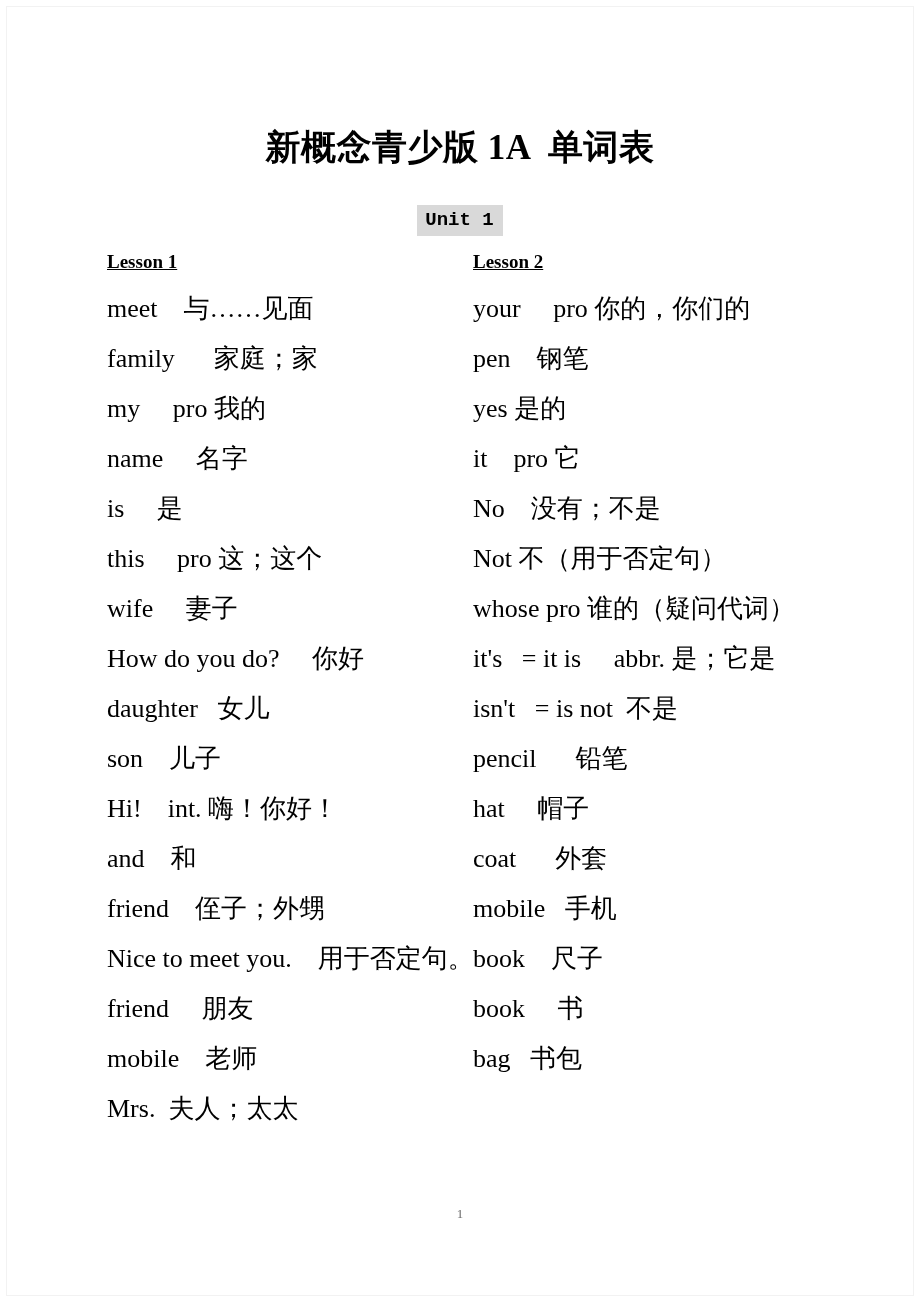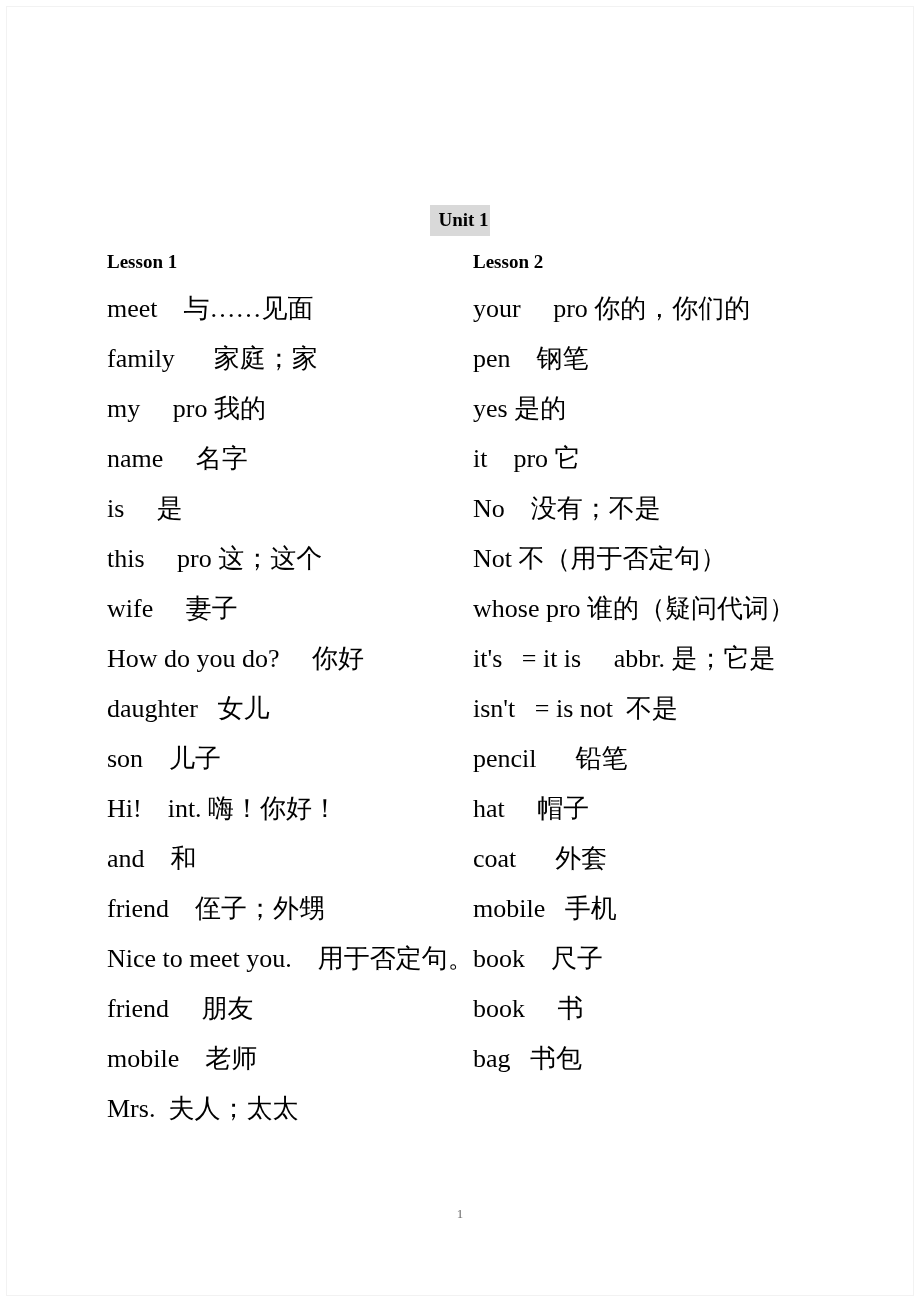--- a/index.html
+++ b/index.html
@@ -47,22 +47,23 @@
     left: 0;
     top: 205px;
     width: 920px;
     text-align: center;
   }
   .unit-badge {
     display: inline-block;
     background: #d9d9d9;
     font-size: 19px;
     font-weight: bold;
-    padding: 2px 1px 3px 8px;
+    padding: 2px 9px 3px 8px;
     line-height: 1.38;
+    font-family: Liberation Mono, monospace;
   }
   .columns {
     position: absolute;
     left: 0;
     top: 252px;
     width: 920px;
     height: 880px;
   }
   .col {
     position: absolute;
@@ -70,20 +71,21 @@
     width: 370px;
   }
   .col-left  { left: 107px; }
   .col-right { left: 473px; }
   .lesson-heading {
     font-size: 19px;
     font-weight: bold;
     line-height: 1.0;
     margin: 0 0 25px 0;
     white-space: pre;
+    text-decoration: underline;
   }
   .entry {
     font-size: 26px;
     line-height: 1.0;
     margin: 0 0 24px 0;
     white-space: pre;
   }
   .entry:last-child { margin-bottom: 0; }
   .page-number {
     position: absolute;
@@ -96,20 +98,21 @@
     line-height: 1;
   }
 </style>
 </head>
 <body>
 
 <div class="page">
 
   <div class="page-frame"></div>
 
+  <h1 class="doc-title">新概念青少版 1A  单词表</h1>
 
   <div class="unit-wrap">
     <span class="unit-badge">Unit 1</span>
   </div>
 
   <div class="columns">
 
     <div class="col col-left">
       <div class="lesson-heading">Lesson 1</div>
       <div class="entry">meet    与……见面</div>

